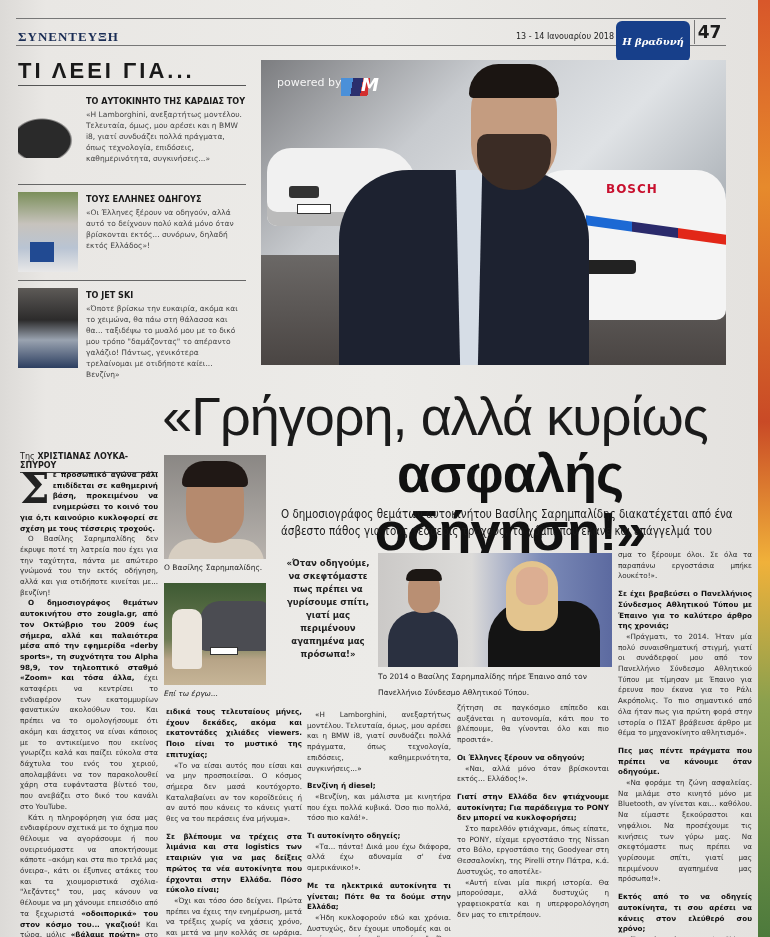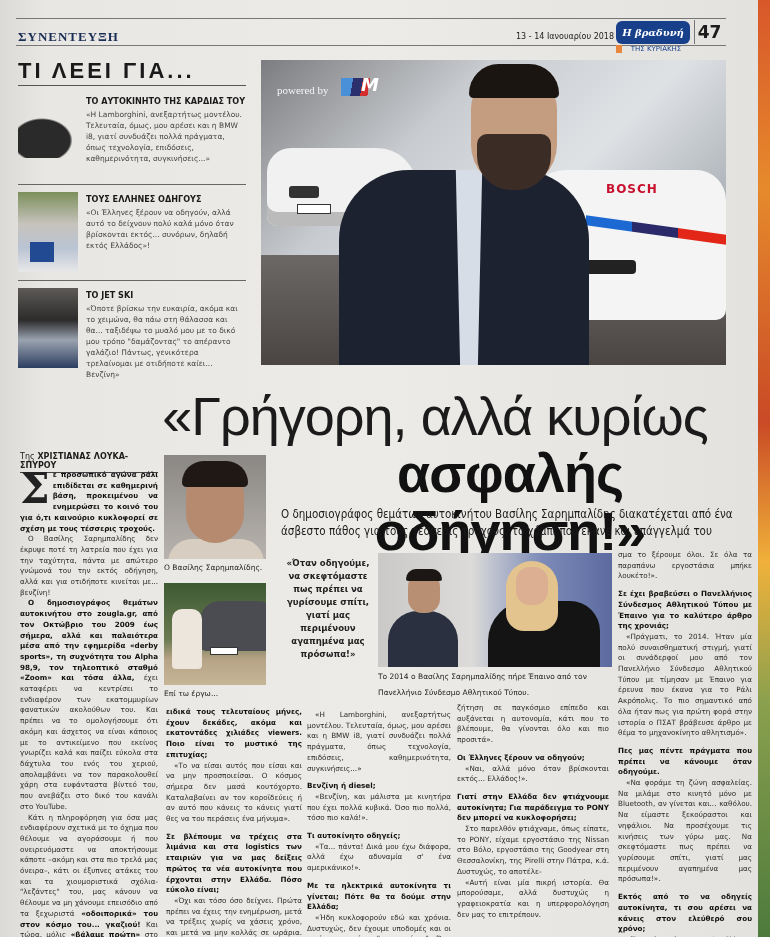--- a/index.html
+++ b/index.html
@@ -17,21 +17,21 @@
   .edge {
     position: absolute; right: 0; top: 0; width: 12px; height: 937px;
     background: linear-gradient(180deg, #d8572a 0%, #e68a2c 20%, #c94a26 45%, #f0b13a 60%, #8aa04e 75%, #4d7a3c 100%);
   }
   
   .masthead { position: absolute; left: 16px; top: 18px; width: 710px; height: 28px;
     border-top: 1px solid #777; border-bottom: 1px solid #777; }
   .section-label { position: absolute; left: 2px; top: 10px; font-family: Liberation Serif, serif; font-weight: bold; font-size: 13px; letter-spacing: 1px; color: #1a2d55; text-align: right; }
   .issue-date { position: absolute; right: 112px; top: 13px; font-size: 8px; color: #222; }
   .brand { position: absolute; right: 36px; top: 2px; width: 74px; }
-  .brand-top { background: #173f8a; color: #fff; font-family: "DejaVu Serif", serif; font-style: italic; font-weight: bold; font-size: 10px; text-align: center; padding: 6px 0; border-radius: 6px; }
+  .brand-top { background: #173f8a; color: #fff; font-family: "DejaVu Serif", serif; font-style: italic; font-weight: bold; font-size: 10px; text-align: center; padding: 15px 0; border-radius: 6px; }
   .brand-sub { font-size: 7px; color: #173f8a; text-align: center; border-left: 6px solid #e7883d; margin-top: 1px; }
   .page-num { position: absolute; right: 2px; top: 1px; width: 30px; text-align: center; font-weight: bold; font-size: 17px; border-left: 1px solid #777; height: 24px; line-height: 24px; }
 
   
   .sidebar-title { position: absolute; left: 18px; top: 58px; font-family: "Liberation Sans", sans-serif; font-weight: bold; font-size: 22px; letter-spacing: 3px; color: #1a1a1a; }
   .sidebar-rule { position: absolute; left: 18px; top: 85px; width: 228px; height: 1px; background: #555; }
   .qa-item { position: absolute; left: 18px; width: 228px; }
   .qa-thumb { position: absolute; left: 0; width: 60px; border: 0; }
   .qa-heading { position: absolute; left: 68px; font-family: "DejaVu Sans Condensed","DejaVu Sans",sans-serif; font-weight: bold; font-size: 9px; color: #1a1a1a; }
   .qa-text { position: absolute; left: 68px; width: 160px; font-size: 7.5px; line-height: 11px; color: #444; }
@@ -41,21 +41,21 @@
   .hero { position: absolute; left: 261px; top: 60px; width: 465px; height: 305px;
     background: linear-gradient(135deg, #7c7d80 0%, #c8cbcf 30%, #dfe2e5 55%, #aab0b6 80%, #6d7177 100%); overflow: hidden; }
   .hero-floor { position: absolute; left: 0; bottom: 0; width: 100%; height: 110px; background: linear-gradient(180deg, #6b6866 0%, #4a4543 100%); }
   .car-left { position: absolute; left: 6px; top: 88px; width: 150px; height: 78px; background: #f1f1f1; border-radius: 24px 40px 10px 10px; box-shadow: inset 0 -14px 0 #bbb; }
   .car-left-grille { position: absolute; left: 22px; top: 38px; width: 30px; height: 12px; background: #333; border-radius: 3px; }
   .car-left-plate { position: absolute; left: 30px; top: 56px; width: 34px; height: 10px; background: #fff; border: 1px solid #333; }
   .car-right { position: absolute; right: 0; top: 110px; width: 200px; height: 150px; background: #f4f4f4; border-radius: 40px 30px 10px 10px; }
   .car-right-stripe { position: absolute; left: 60px; top: 55px; width: 140px; height: 10px; background: linear-gradient(90deg, #1c69d4 0 33%, #2a2a6b 33% 66%, #e22718 66%); transform: skewY(8deg); }
   .car-right-sponsor { position: absolute; left: 80px; top: 12px; font-weight: bold; font-size: 12px; color: #c8102e; letter-spacing: 1px; }
   .car-right-grille { position: absolute; left: 40px; top: 90px; width: 70px; height: 14px; background: #222; border-radius: 4px; }
-  .powered { position: absolute; left: 16px; top: 24px; font-size: 11px; color: #f5f5f5; font-family: Liberation Serif, serif; }
+  .powered { position: absolute; left: 16px; top: 16px; font-size: 11px; color: #f5f5f5; }
   .m-logo { position: absolute; left: 80px; top: 18px; width: 46px; height: 18px; background: linear-gradient(100deg, #4a90d9 0 25%, #2b2f6e 25% 45%, #d32f2f 45% 60%, transparent 60%); }
   .m-letter { position: absolute; left: 100px; top: 14px; font-weight: bold; font-style: italic; font-size: 18px; color: #fff; }
   .person { position: absolute; left: 78px; top: 110px; width: 250px; height: 200px; background: #1d2230; border-radius: 70px 70px 0 0; }
   .person-shirt { position: absolute; left: 108px; top: 0; width: 44px; height: 200px; background: #d6dde6; clip-path: polygon(20% 0, 80% 0, 70% 100%, 30% 100%); }
   .person-head { position: absolute; left: 132px; top: 2px; width: 86px; height: 118px; background: #c49c80; border-radius: 40px 40px 44px 44px; }
   .person-hair { position: absolute; left: 130px; top: 0; width: 90px; height: 34px; background: #1b1512; border-radius: 40px 40px 6px 6px; }
   .person-beard { position: absolute; left: 138px; top: 64px; width: 74px; height: 56px; background: #3b2c25; border-radius: 10px 10px 34px 34px; }
 
   
   .headline { position: absolute; left: 130px; top: 388px; width: 610px; text-align: center; }
@@ -184,21 +184,21 @@
     <div class="portrait-face"></div>
     <div class="portrait-hair"></div>
   </div>
   <div class="caption" style="left:164px;top:563px;">Ο Βασίλης Σαρημπαλίδης.</div>
 
   <div class="photo photo-action">
     <div class="action-car"></div>
     <div class="action-plate"></div>
     <div class="action-man"></div>
   </div>
-  <div class="caption" style="left:164px;top:689px;">Επί τω έργω...</div>
+  <div class="caption" style="left:164px;top:689px;font-style:italic;">Επί τω έργω...</div>
 
   <div class="body-col" style="left:166px;top:707px;width:136px;">
     <p class="q" style="margin-top:0;">ειδικά τους τελευταίους μήνες, έχουν δεκάδες, ακόμα και εκατοντάδες χιλιάδες viewers. Ποιο είναι το μυστικό της επιτυχίας;</p>
     <p>«Το να είσαι αυτός που είσαι και να μην προσποιείσαι. Ο κόσμος σήμερα δεν μασά κουτόχορτο. Καταλαβαίνει αν τον κοροϊδεύεις ή αν αυτό που κάνεις το κάνεις γιατί θες να του περάσεις ένα μήνυμα».</p>
     <p class="q">Σε βλέπουμε να τρέχεις στα λιμάνια και στα logistics των εταιριών για να μας δείξεις πρώτος τα νέα αυτοκίνητα που έρχονται στην Ελλάδα. Πόσο εύκολο είναι;</p>
     <p>«Όχι και τόσο όσο δείχνει. Πρώτα πρέπει να έχεις την ενημέρωση, μετά να τρέξεις χωρίς να χάσεις χρόνο, και μετά να μην κολλάς σε ωράρια. Ακόμα και τη νύχτα αν σε καλεί το καθήκον πρέπει να πας!».</p>
 
   </div>
 
   <div class="pullquote">«Όταν οδηγούμε, να σκεφτόμαστε πως πρέπει να γυρίσουμε σπίτι, γιατί μας περιμένουν αγαπημένα μας πρόσωπα!»</div>

